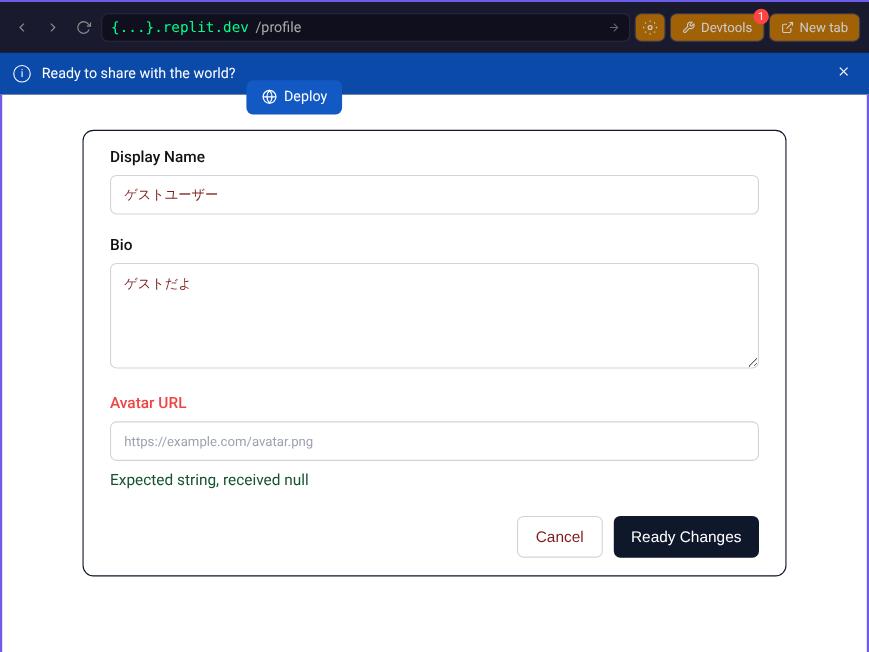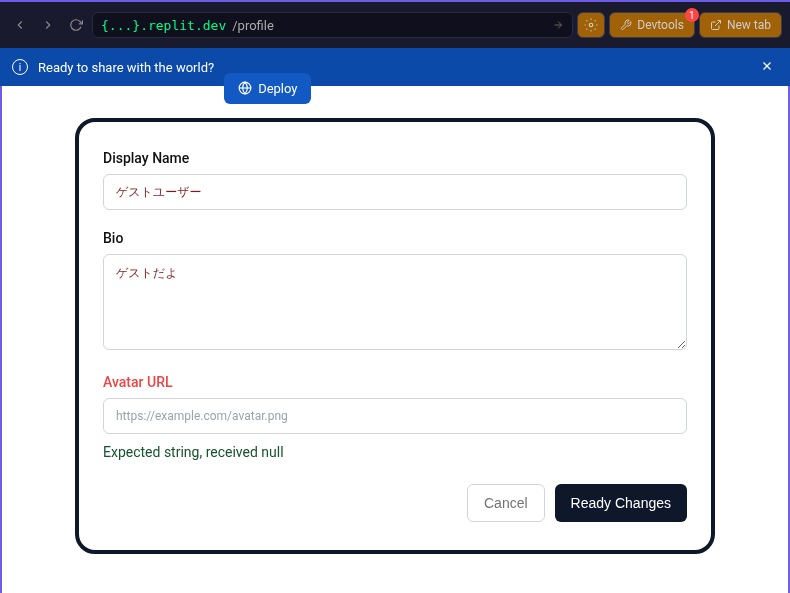--- a/index.html
+++ b/index.html
@@ -125,23 +125,23 @@
       background: white;
       height: calc(593px - 2px - 34px - 38px);
       padding: 32px 0;
       border-left: 2px solid #6c5ce7;
       border-right: 2px solid #6c5ce7;
       overflow: auto;
     }
     .card {
       max-width: 640px;
       margin: 0 auto;
-      border: 4px solid #0f172a;
-      border-radius: 20px;
-      padding: 28px 24px;
+      border: 1px solid #0f172a;
+      border-radius: 10px;
+      padding: 16px 24px;
     }
     .form-group { margin-bottom: 20px; }
     .form-label {
       display: block;
       font-size: 14px;
       font-weight: 500;
       color: #111;
       margin-bottom: 8px;
     }
     .form-label.error { color: #ef4444; }
@@ -174,21 +174,21 @@
       padding: 10px 16px;
       border-radius: 6px;
       font-size: 14px;
       font-weight: 500;
       cursor: pointer;
       border: none;
     }
     .btn-secondary {
       background: white;
       border: 1px solid #d1d5db;
-      color: #737373;
+      color: #7f1d1d;
     }
     .btn-primary {
       background: #0f172a;
       color: white;
     }
   </style>
 </head>
 <body>
 
 <div class="browser-top"></div>

